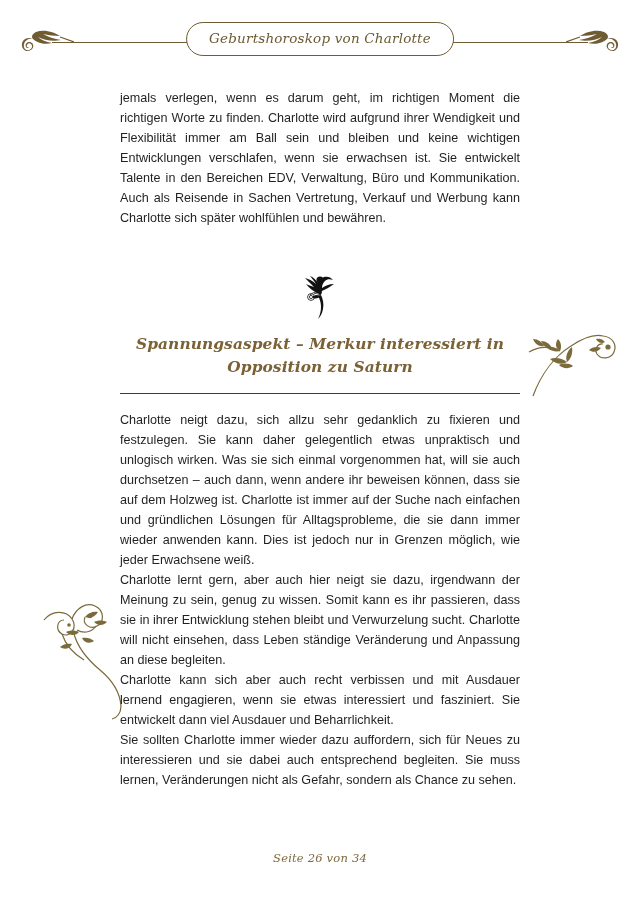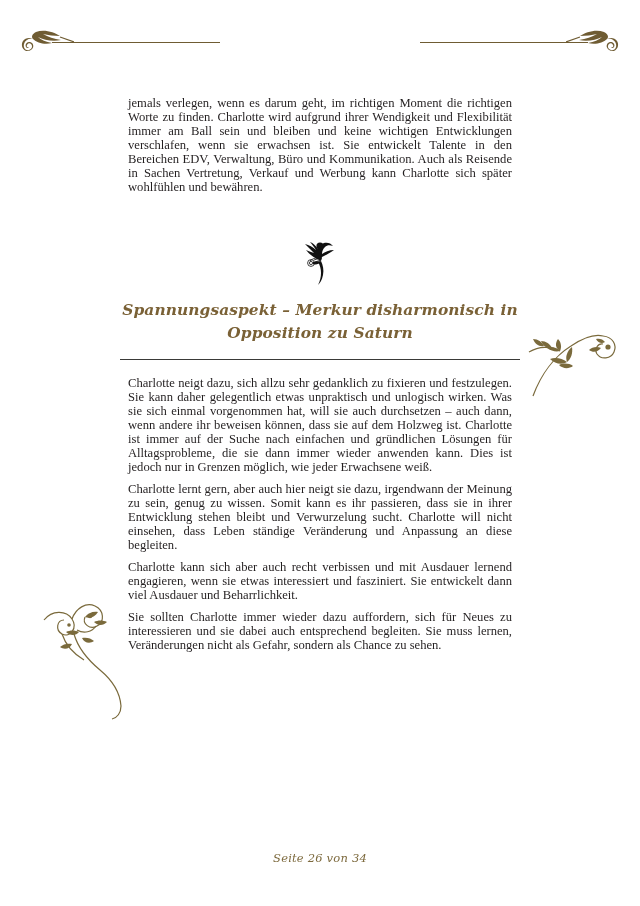--- a/index.html
+++ b/index.html
@@ -66,28 +66,27 @@
   .ornament-header.right { right: 20px; transform: scaleX(-1); }
 
   
   .content {
     position: absolute;
     left: 120px;
     top: 88px;
     width: 400px;
   }
   p.body-text {
-    margin: 8px;
+    margin: 0;
     font-size: 12.6px;
-    line-height: 14px;
+    line-height: 20px;
     text-align: justify;
     text-justify: inter-word;
     color: #231f20;
     hyphens: manual;
-    font-family: Liberation Serif, serif;
   }
   p.body-text + p.body-text { margin-top: 0; }
   p.gap-before { margin-top: 21px; }
 
   
   .symbol-wrap {
     margin-top: 43px;
     margin-bottom: 12px;
     text-align: center;
     height: 50px;
@@ -175,20 +174,23 @@
   <span class="ornament-header right">
     <svg viewBox="0 0 54 34" width="54" height="34" aria-hidden="true">
       <g fill="currentColor" stroke="none">
         <path d="M16 6 C24 3 34 6 40 10 C34 10 28 9 23 8 C28 11 34 13 41 14 C33 16 24 14 18 11 C21 14 26 16 32 17 C25 19 17 17 13 13 C11 11 12 8 16 6 Z"></path>
         <path d="M13 13 C9 12 5 14 4 18 C3 22 6 25 9 24 C12 23 13 20 11 18 C10 17 8 17 7 19 C6 20.5 7.5 22 9 21.4 C8 22.6 6 22 5.6 20 C5.2 17.6 7.4 15.6 9.8 16 C12.6 16.4 14 19.2 13 21.6 C11.8 24.6 8 26 5 24.4 C1.8 22.6 1 18 3 15 C5 12 9.4 11 13 13 Z"></path>
       </g>
       <path d="M40 11 L54 16" stroke="currentColor" stroke-width="1.3" fill="none"></path>
     </svg>
   </span>
 
+  <div class="header-title-box">
+    <span class="header-title-text">Geburtshoroskop von Charlotte</span>
+  </div>
 </div>
 
 <span class="ornament-right-floral">
   <svg viewBox="0 0 108 96" width="108" height="96" aria-hidden="true">
     <g fill="none" stroke="currentColor" stroke-width="1.2">
       <path d="M6 78 C14 56 28 38 44 28 C56 20 68 16 76 18"></path>
       <path d="M76 18 C86 19 90 27 87 34 C84 41 74 42 70 36 C67 31 71 25 76 26"></path>
       <path d="M2 34 C12 28 24 28 33 33"></path>
     </g>
     <g fill="currentColor" stroke="none">
@@ -244,21 +246,21 @@
         <g fill="none" stroke="currentColor" stroke-width="0.8">
           <path d="M10 24 C13 21 18 20 22 22"></path>
           <circle cx="11" cy="26" r="3.4"></circle>
           <circle cx="11" cy="26" r="1.6"></circle>
           <path d="M14 23 L20 21 M15 25 L21 23 M14 27 L20 25"></path>
         </g>
       </svg>
     </span>
   </div>
 
-  <h2 class="section-heading">Spannungsaspekt – Merkur disharmonisch in Opposition zu Saturn</h2>
+  <h2 class="section-heading">Spannungsaspekt – Merkur interessiert in Opposition zu Saturn</h2>
 
   <div class="heading-rule"></div>
 
   <p class="body-text">Charlotte neigt dazu, sich allzu sehr gedanklich zu fixieren und festzulegen. Sie kann daher gelegentlich etwas unpraktisch und unlogisch wirken. Was sie sich einmal vorgenommen hat, will sie auch durchsetzen – auch dann, wenn andere ihr beweisen können, dass sie auf dem Holzweg ist. Charlotte ist immer auf der Suche nach einfachen und gründlichen Lösungen für Alltagsprobleme, die sie dann immer wieder anwenden kann. Dies ist jedoch nur in Grenzen möglich, wie jeder Erwachsene weiß.</p>
 
   <p class="body-text">Charlotte lernt gern, aber auch hier neigt sie dazu, irgendwann der Meinung zu sein, genug zu wissen. Somit kann es ihr passieren, dass sie in ihrer Entwicklung stehen bleibt und Verwurzelung sucht. Charlotte will nicht einsehen, dass Leben ständige Veränderung und Anpassung an diese begleiten.</p>
 
   <p class="body-text">Charlotte kann sich aber auch recht verbissen und mit Ausdauer lernend engagieren, wenn sie etwas interessiert und fasziniert. Sie entwickelt dann viel Ausdauer und Beharrlichkeit.</p>
 
   <p class="body-text gap-before">Sie sollten Charlotte immer wieder dazu auffordern, sich für Neues zu interessieren und sie dabei auch entsprechend begleiten. Sie muss lernen, Veränderungen nicht als Gefahr, sondern als Chance zu sehen.</p>

